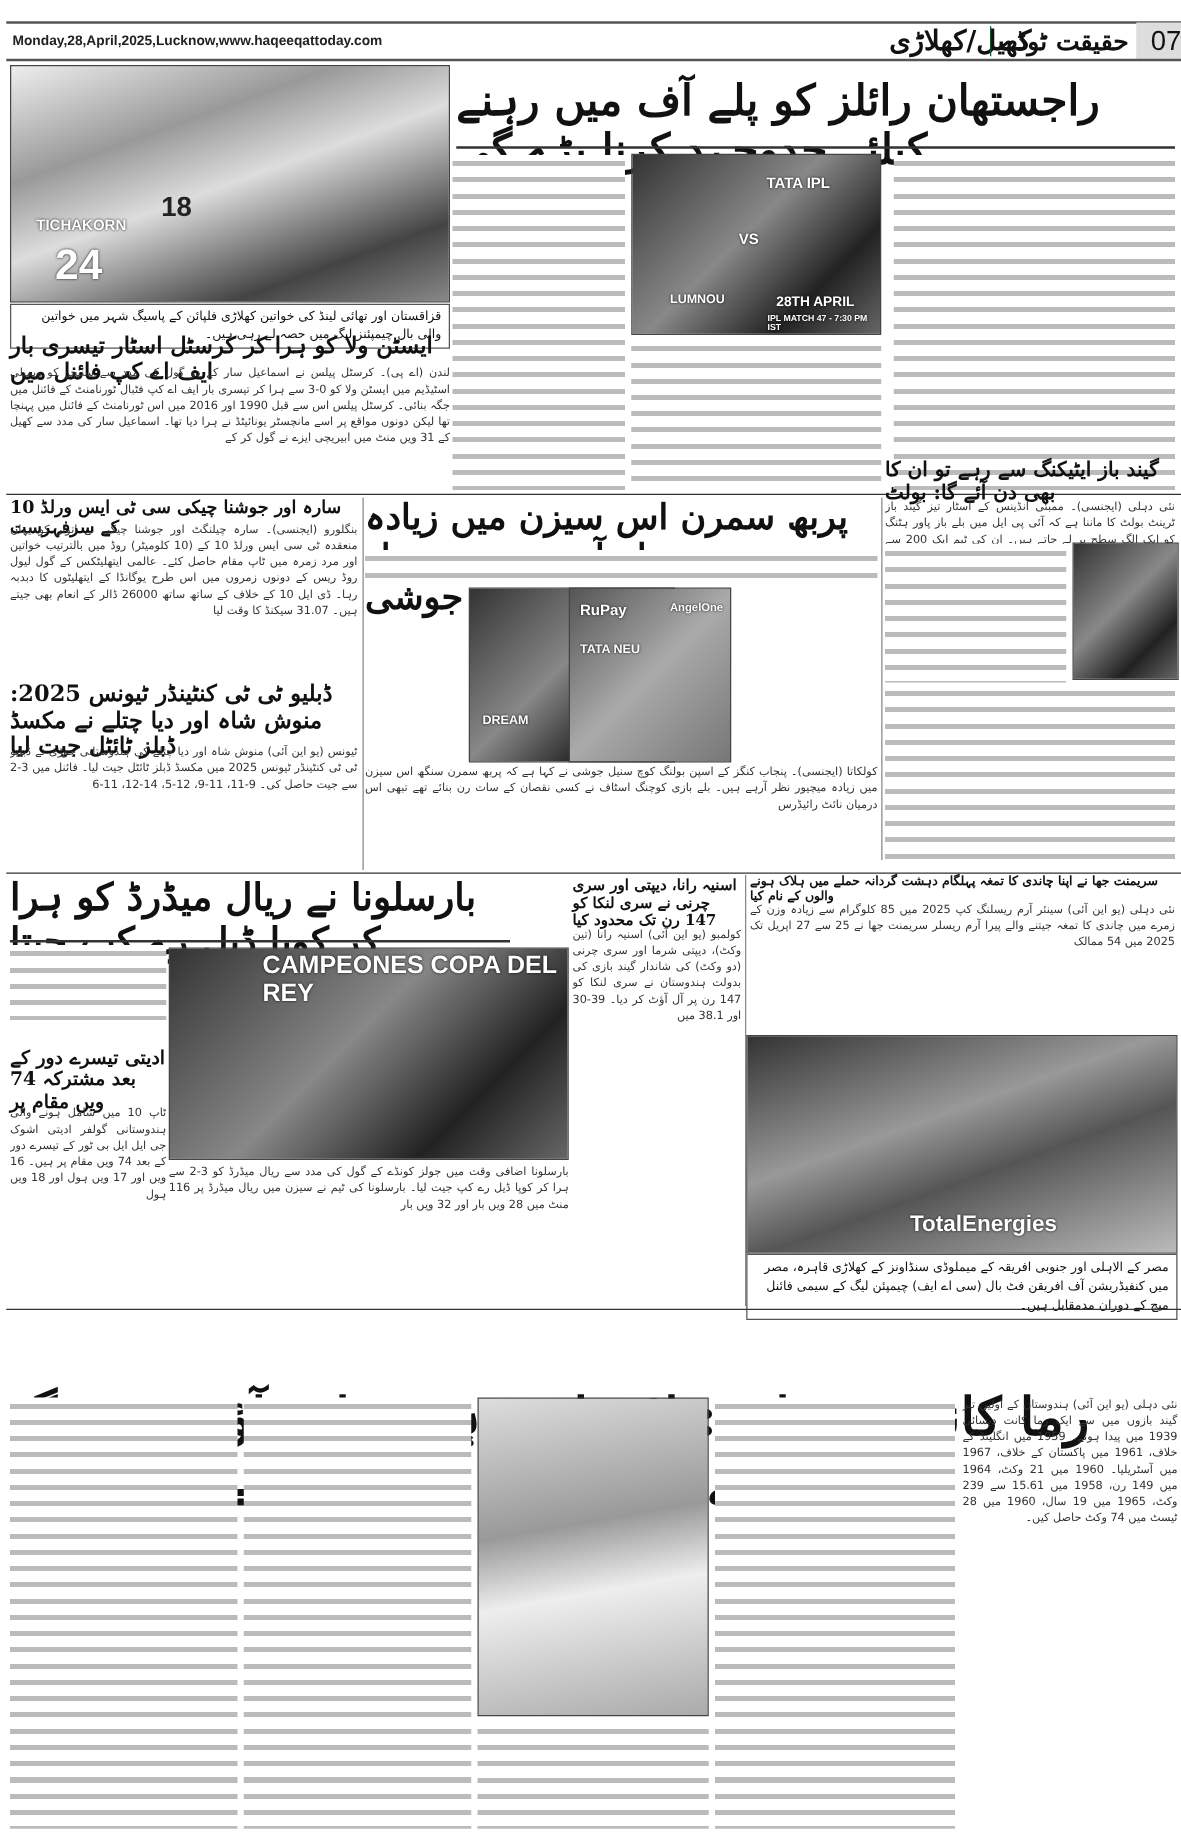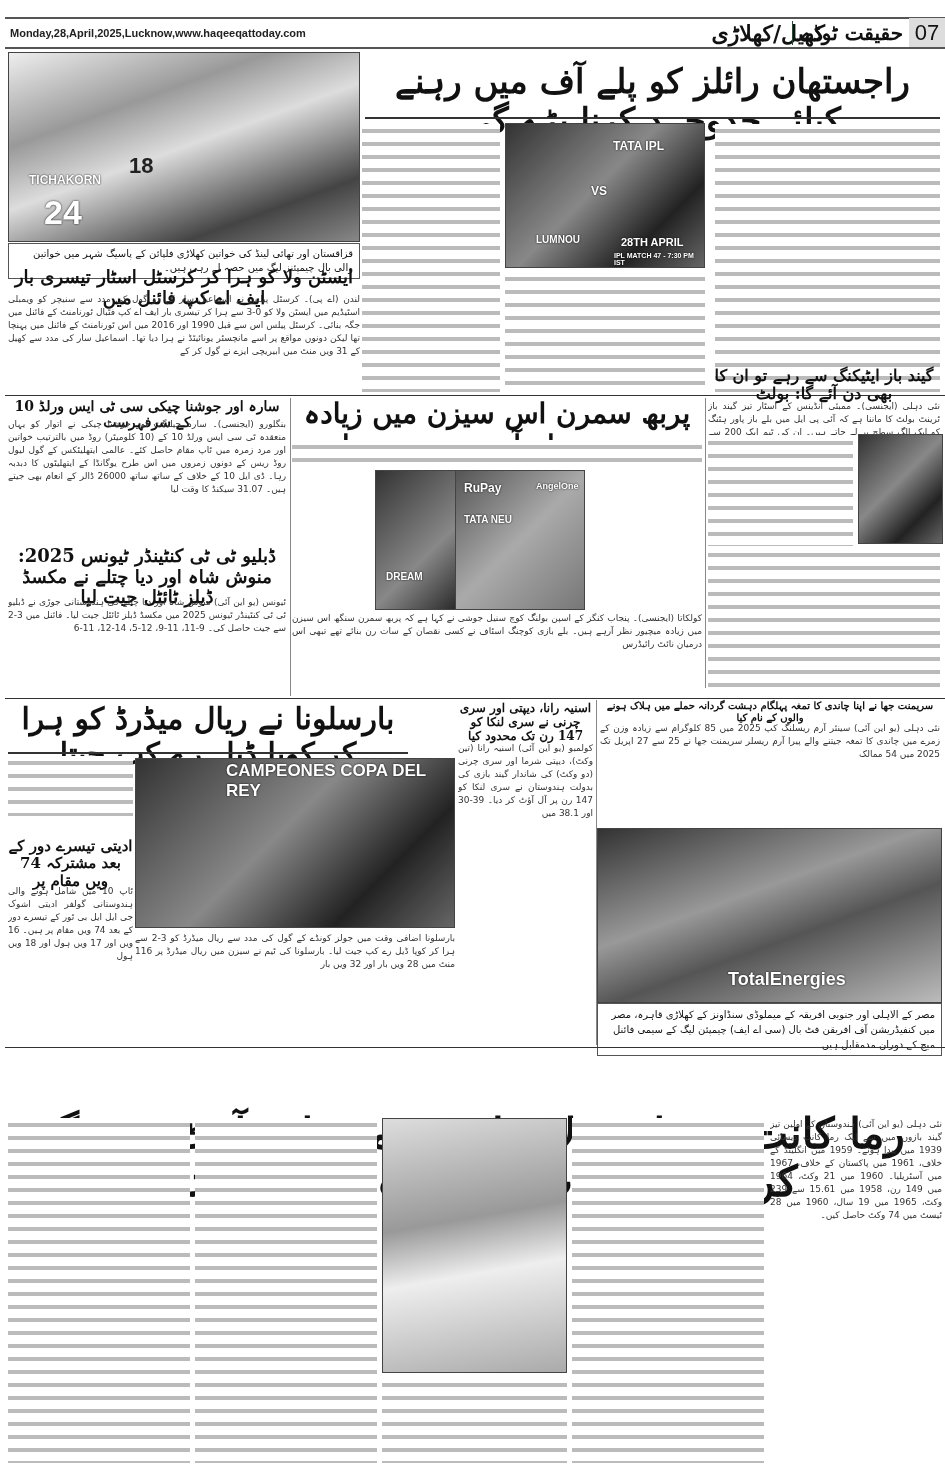--- a/index.html
+++ b/index.html
@@ -4,25 +4,25 @@
 <style>
 *{box-sizing:border-box;margin:0;padding:0}
 body{width:945px;height:1469px;background:#fff;font-family:"DejaVu Sans",sans-serif;color:#111;position:relative;overflow:hidden}
 .abs{position:absolute}
 .rule{position:absolute;background:#333}
 .masthead-line{left:5px;right:0;height:2px;top:17px;background:#555}
 .masthead-line2{left:5px;right:0;height:2px;top:47px;background:#555}
 .dateline{left:10px;top:27px;font:bold 11px "Liberation Sans",sans-serif;color:#222}
 .section{right:120px;top:20px;font:bold 22px "DejaVu Serif",serif;direction:rtl}
 .brand{right:42px;top:21px;font:bold 20px "DejaVu Serif",serif;direction:rtl;border-left:1px solid #14532d;padding-left:8px}
-.pageno{right:0;top:18px;width:36px;height:29px;background:#ddd;font:22px "Liberation Sans",sans-serif;text-align:center;line-height:29px}
+.pageno{right:0;top:18px;width:36px;height:29px;background:#ddd;font:22px "Liberation Sans",sans-serif;text-align:right;line-height:29px}
 .photo{position:absolute;background:linear-gradient(135deg,#777,#bbb 40%,#555 70%,#999);overflow:hidden;border:1px solid #444}
 .photo.dark{background:linear-gradient(135deg,#333,#888 45%,#222 75%,#666)}
 .photo .ov{position:absolute;color:#fff;font:bold 10px "Liberation Sans",sans-serif;text-shadow:0 0 2px #000}
-.headline{position:absolute;direction:rtl;text-align:center;font-family:"DejaVu Serif",serif;font-weight:bold;color:#111;line-height:1.15}
+.headline{position:absolute;direction:rtl;text-align:left;font-family:"DejaVu Serif",serif;font-weight:bold;color:#111;line-height:1.15}
 .h-xl{font-size:34px}
 .h-l{font-size:28px}
 .h-m{font-size:18px}
 .h-s{font-size:14px}
 .col{position:absolute;direction:rtl;text-align:justify;font:9px/13px "DejaVu Sans",sans-serif;color:#333;overflow:hidden}
 .lines{background:repeating-linear-gradient(#fff 0,#fff 5px,#bbb 5px,#bbb 9px,#fff 9px,#fff 13px)}
 .caption{position:absolute;direction:rtl;font:10px/14px "DejaVu Sans",sans-serif;padding:3px 6px;border:1px solid #555;background:#fff;text-align:right}
 .vrule{position:absolute;width:1px;background:#888}
 .hrule{position:absolute;height:2px;background:#333}
 </style>
@@ -89,21 +89,21 @@
 <div class="photo dark" style="left:858px;top:434px;width:85px;height:110px"></div>
 <div class="col lines" style="left:708px;top:436px;width:145px;height:110px"></div>
 <div class="col lines" style="left:708px;top:548px;width:232px;height:140px"></div>
 
 <div class="hrule" style="left:5px;top:698px;width:940px;height:1px"></div>
 
 <div class="headline h-xl" style="left:8px;top:702px;width:400px;font-size:30px">بارسلونا نے ریال میڈرڈ کو ہرا کر کوپا ڈیل رے کپ جیتا</div>
 <div class="hrule" style="left:8px;top:752px;width:400px"></div>
 <div class="col lines" style="left:8px;top:756px;width:125px;height:60px"></div>
 <div class="photo dark" style="left:135px;top:758px;width:320px;height:170px">
-  <div class="ov" style="left:90px;top:2px;font-size:17px">CAMPEONES COPA DEL REY</div>
+  <div class="ov" style="left:74px;top:2px;font-size:20px">CAMPEONES COPA DEL REY</div>
 </div>
 <div class="col" style="left:135px;top:932px;width:320px;height:110px">بارسلونا اضافی وقت میں جولز کونڈے کے گول کی مدد سے ریال میڈرڈ کو 3-2 سے ہرا کر کوپا ڈیل رے کپ جیت لیا۔ بارسلونا کی ٹیم نے سیزن میں ریال میڈرڈ پر 116 منٹ میں 28 ویں بار اور 32 ویں بار</div>
 
 <div class="headline h-m" style="left:8px;top:838px;width:125px;font-size:15px">ادیتی تیسرے دور کے بعد مشترکہ 74 ویں مقام پر</div>
 <div class="col" style="left:8px;top:885px;width:125px;height:157px">ٹاپ 10 میں شامل ہونے والی ہندوستانی گولفر ادیتی اشوک جی ایل ایل بی ٹور کے تیسرے دور کے بعد 74 ویں مقام پر ہیں۔ 16 ویں اور 17 ویں ہول اور 18 ویں ہول</div>
 
 <div class="headline h-s" style="left:458px;top:702px;width:135px;font-size:12px">اسنیہ رانا، دیپتی اور سری چرنی نے سری لنکا کو 147 رن تک محدود کیا</div>
 <div class="col" style="left:458px;top:742px;width:135px;height:300px">کولمبو (یو این آئی) اسنیہ رانا (تین وکٹ)، دیپتی شرما اور سری چرنی (دو وکٹ) کی شاندار گیند بازی کی بدولت ہندوستان نے سری لنکا کو 147 رن پر آل آؤٹ کر دیا۔ 39-30 اور 38.1 میں</div>
 
 <div class="vrule" style="left:596px;top:700px;height:345px"></div>

